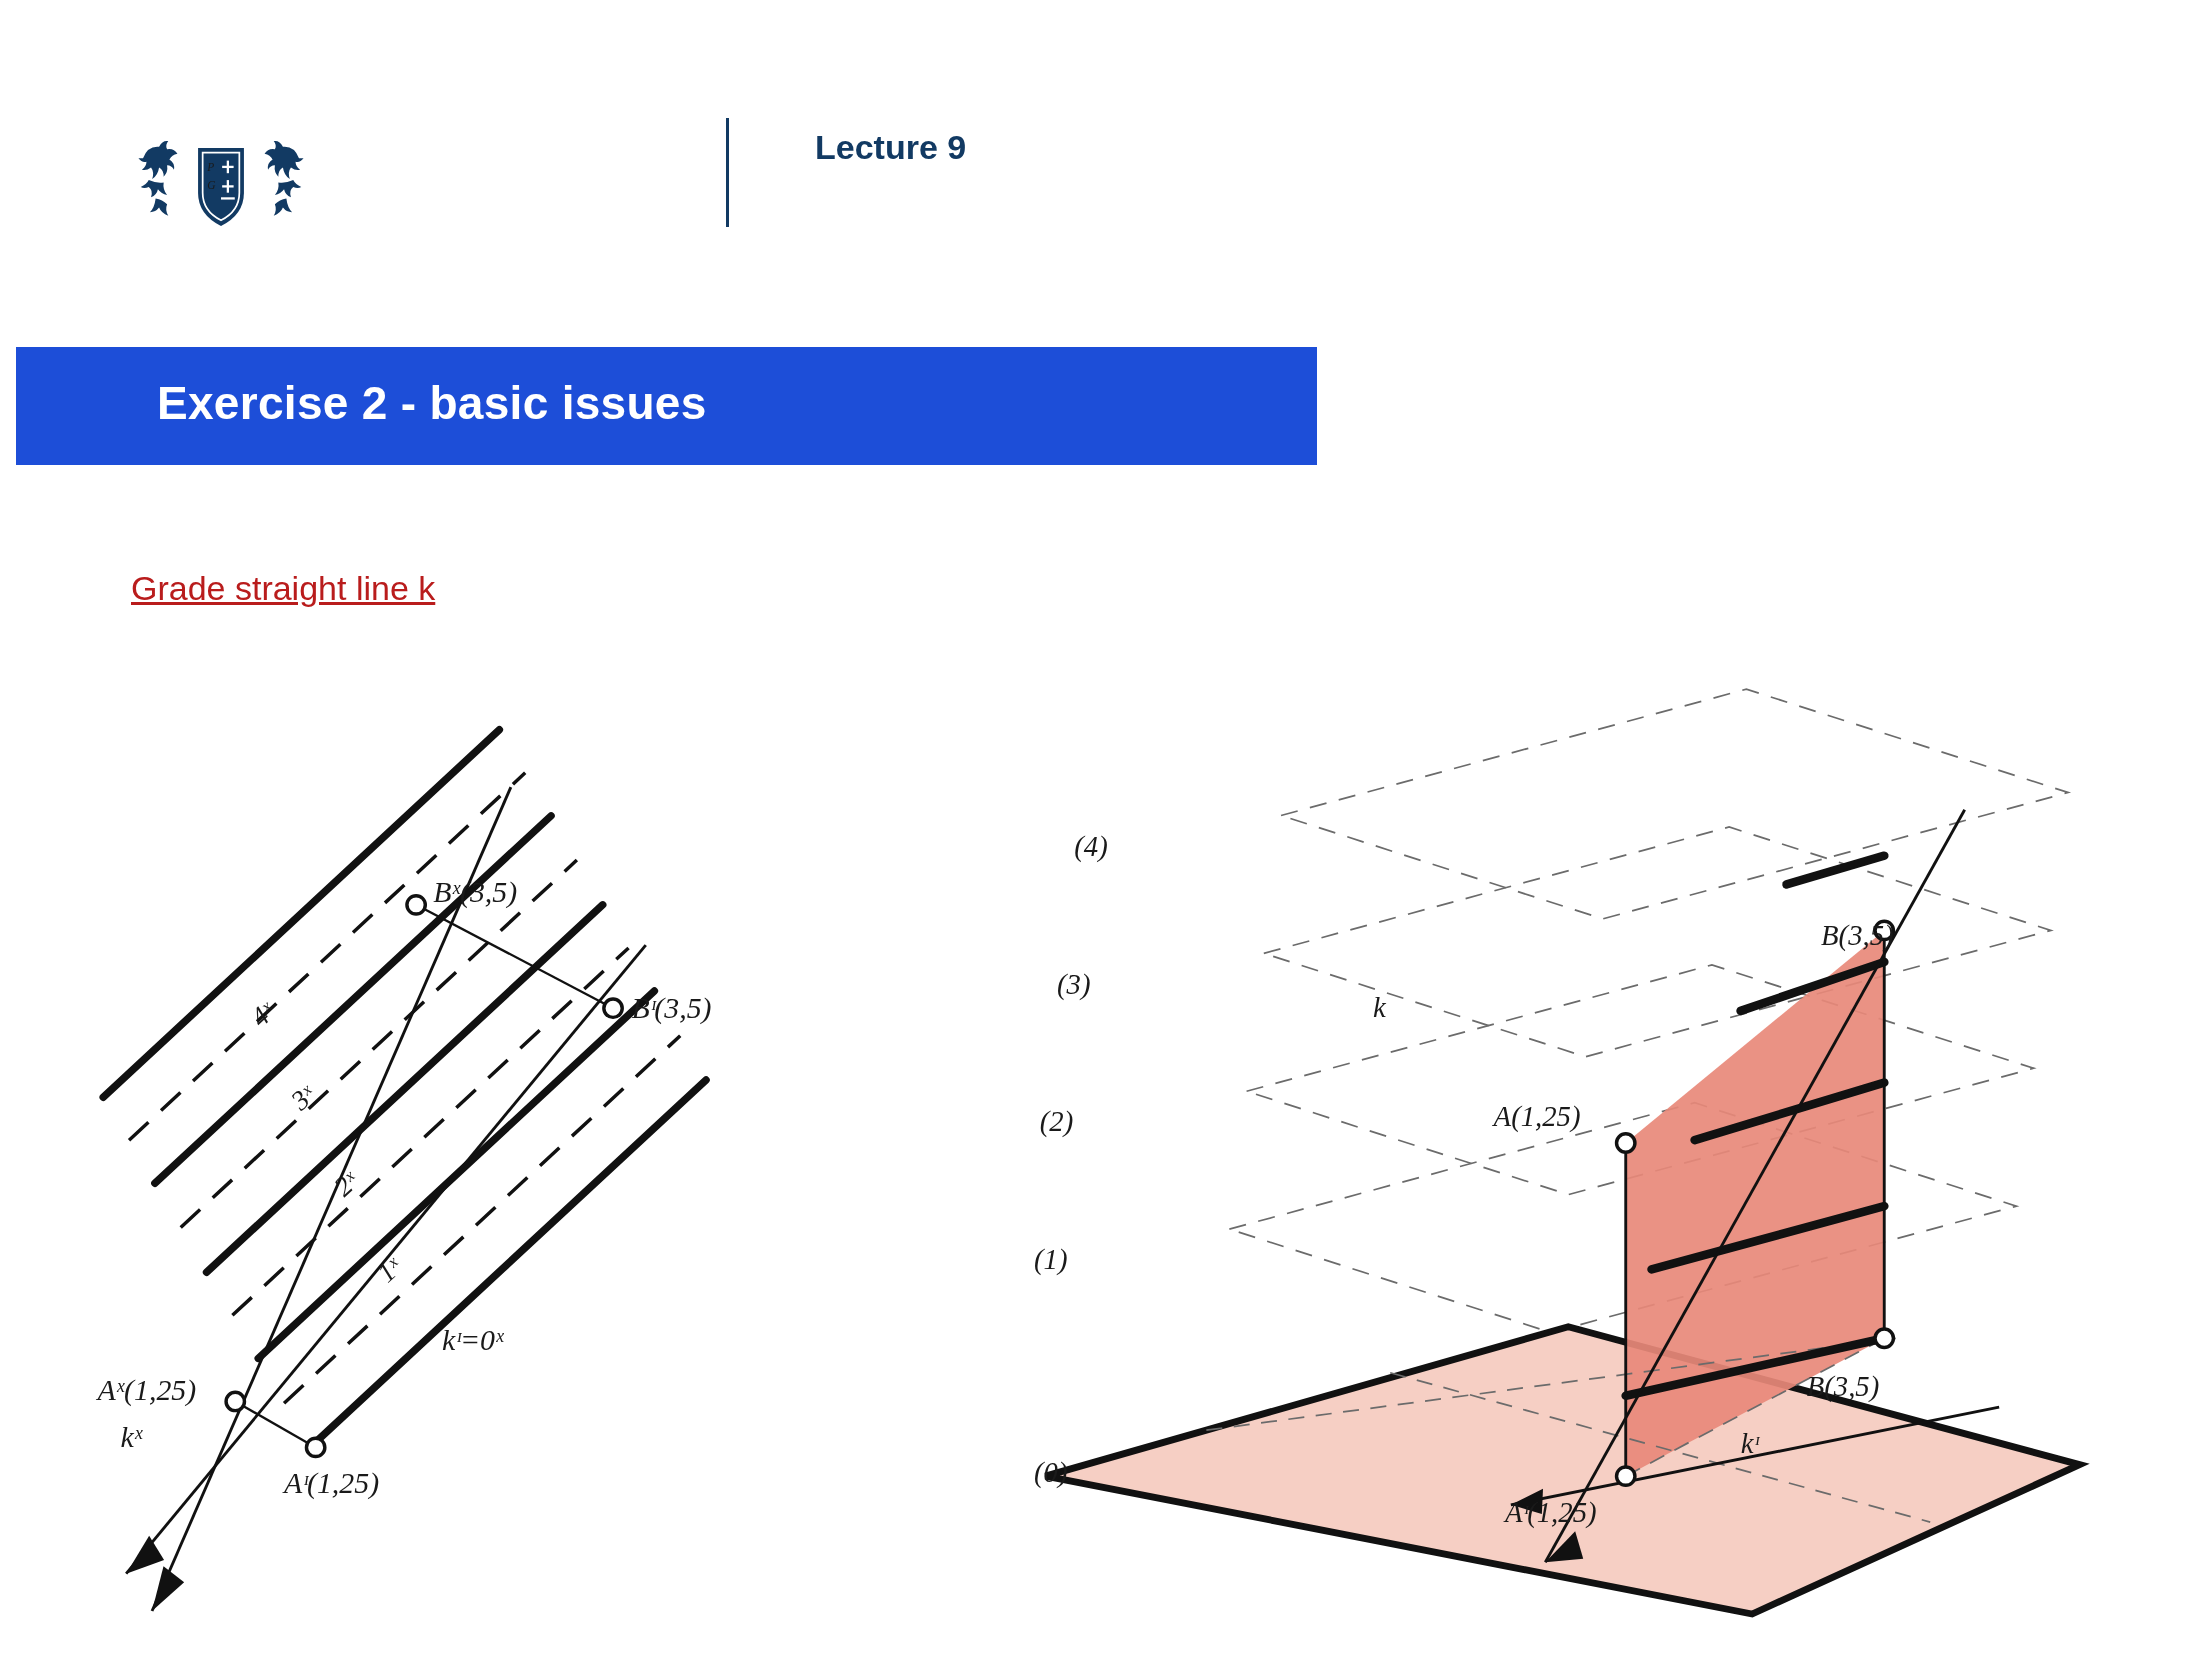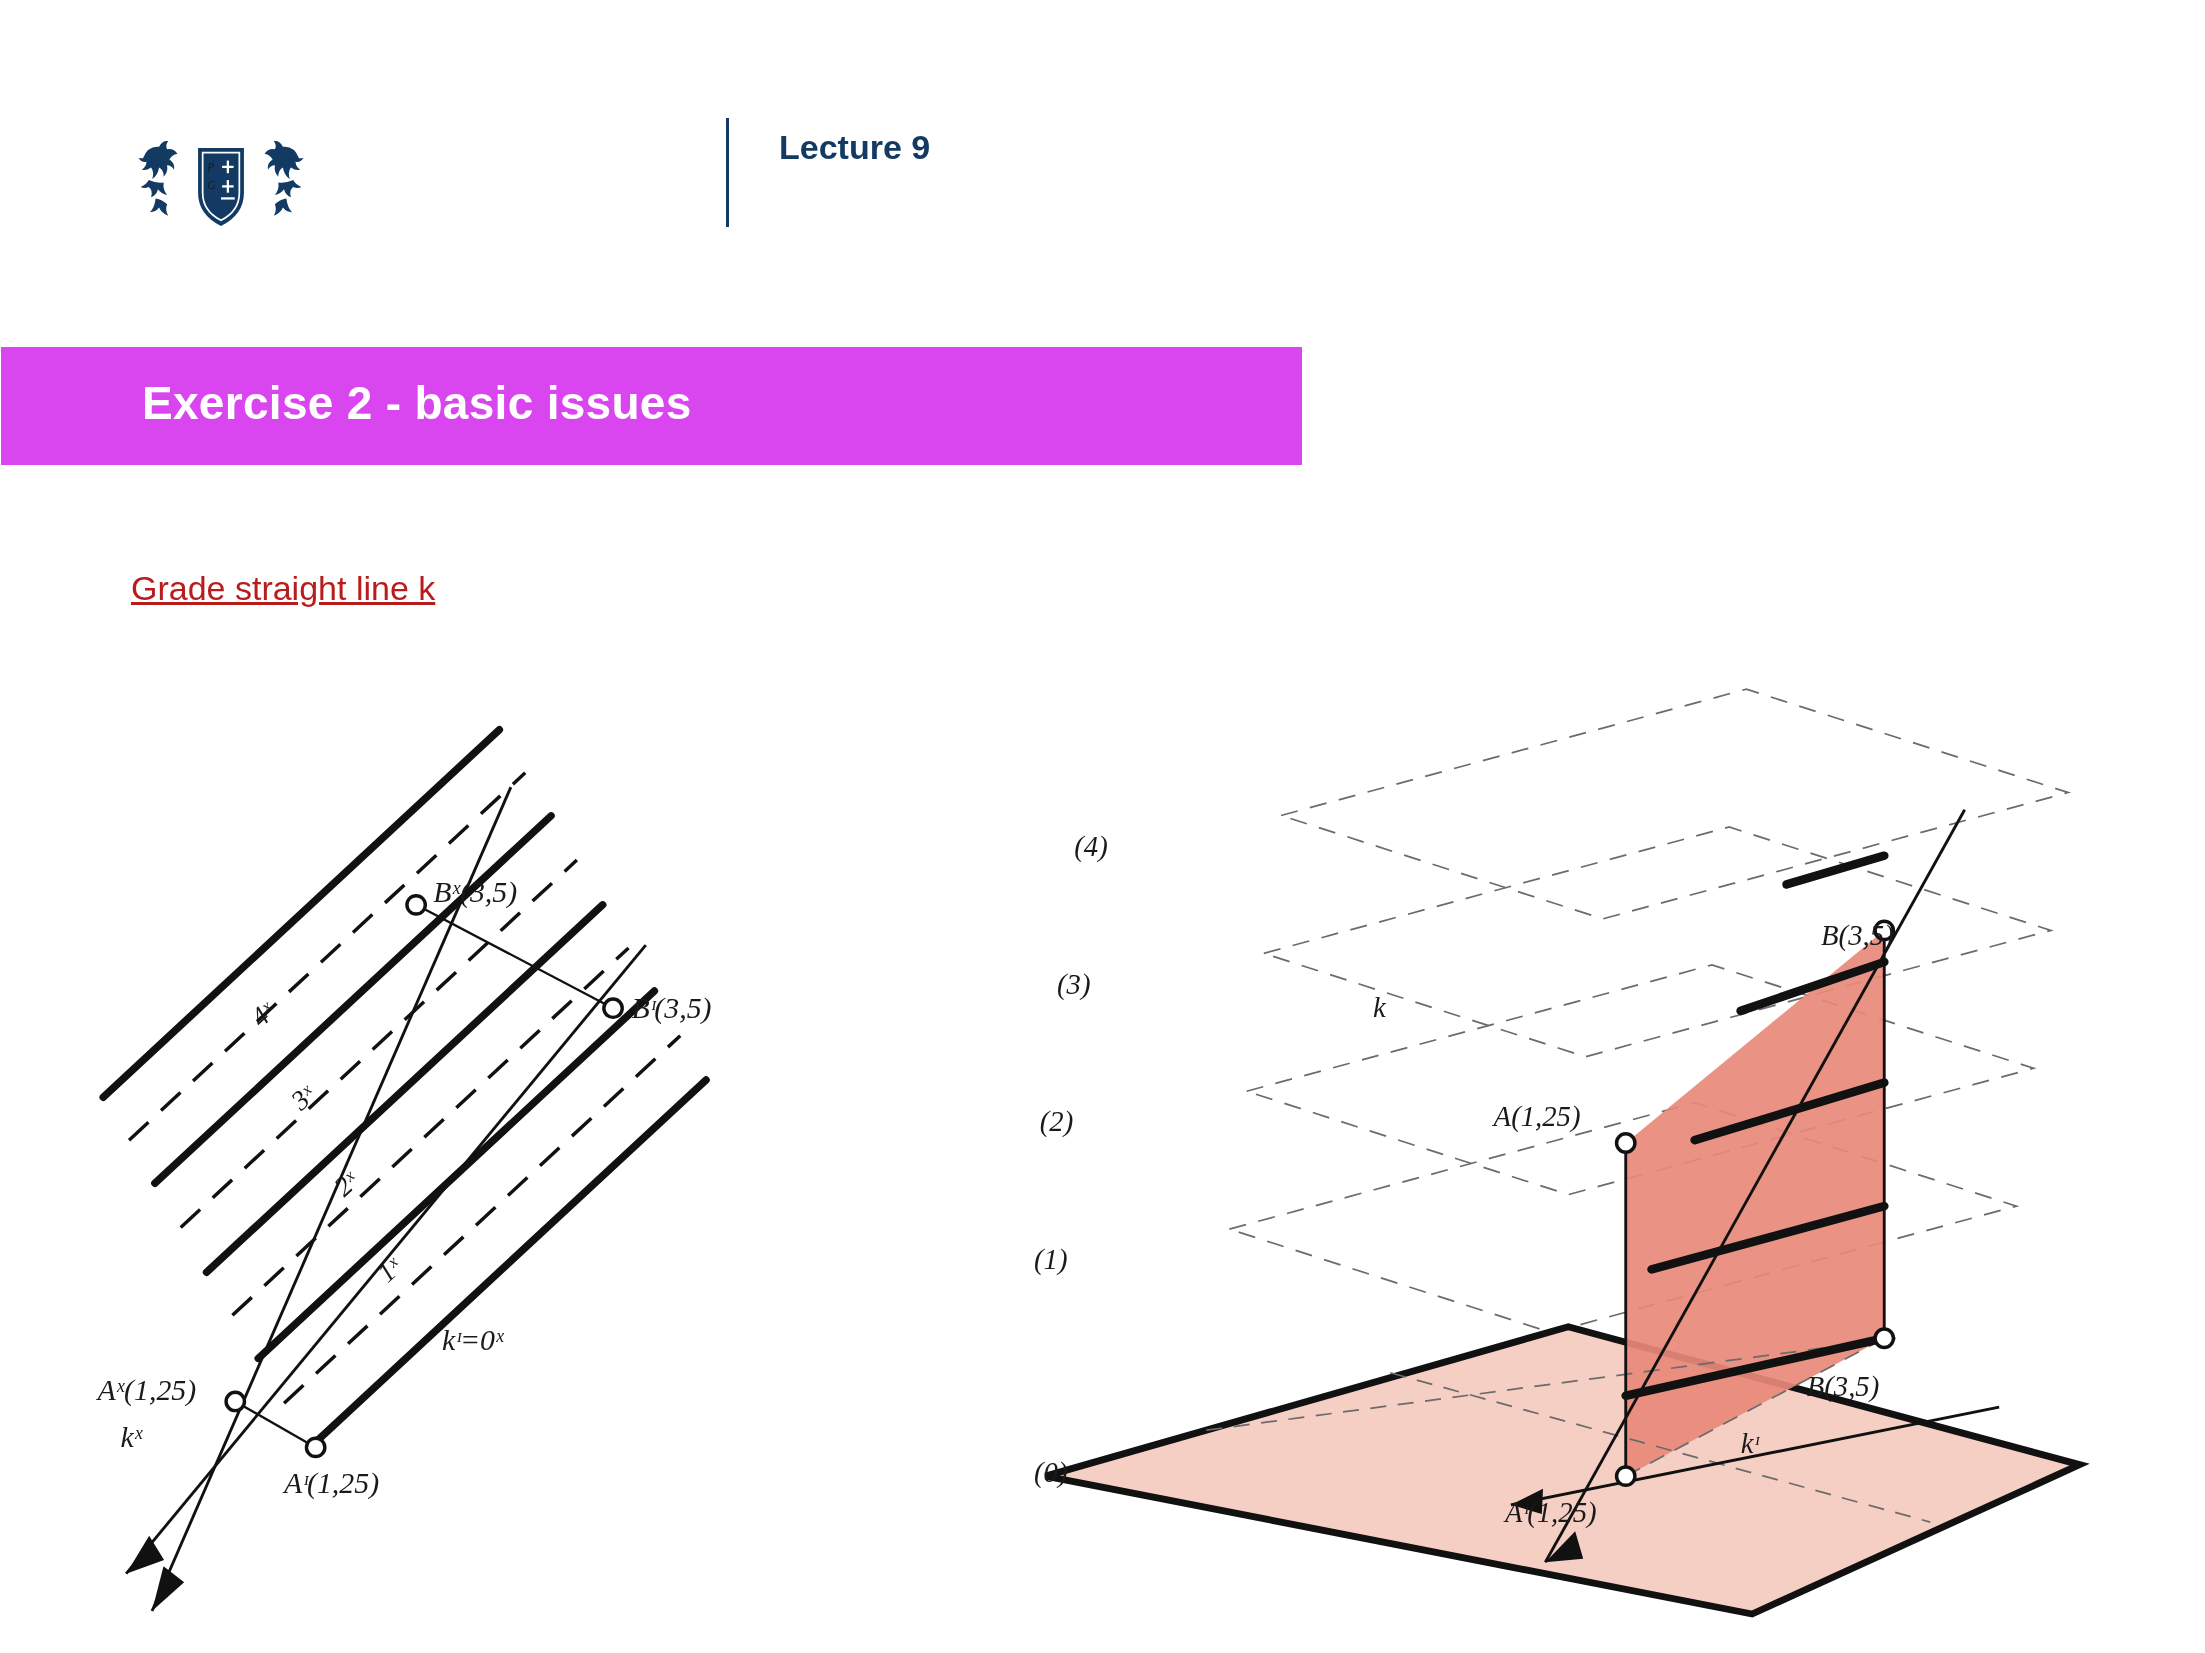--- a/index.html
+++ b/index.html
@@ -41,33 +41,33 @@
     letter-spacing: 0.3px;
   }
   .divider-vert {
     position: absolute;
     left: 726px; top: 118px;
     width: 2.9px; height: 109px;
     background: #123a63;
   }
   .lecture-block {
     position: absolute;
-    left: 779px; top: 123px;
+    left: 815px; top: 123px;
     color: #123a63;
     font-weight: bold;
     font-size: 34px;
     line-height: 1.45;
   }
 
   
   .title-bar {
     position: absolute;
-    left: 1px; top: 347px;
+    left: 16px; top: 347px;
     width: 1301px; height: 118px;
-    background: #d946ef;
+    background: #1d4ed8;
   }
   .title-bar .title-text {
     position: absolute;
     left: 141px; top: 29px;
     color: #ffffff;
     font-size: 46px;
     font-weight: bold;
     letter-spacing: 0.3px;
   }
 

